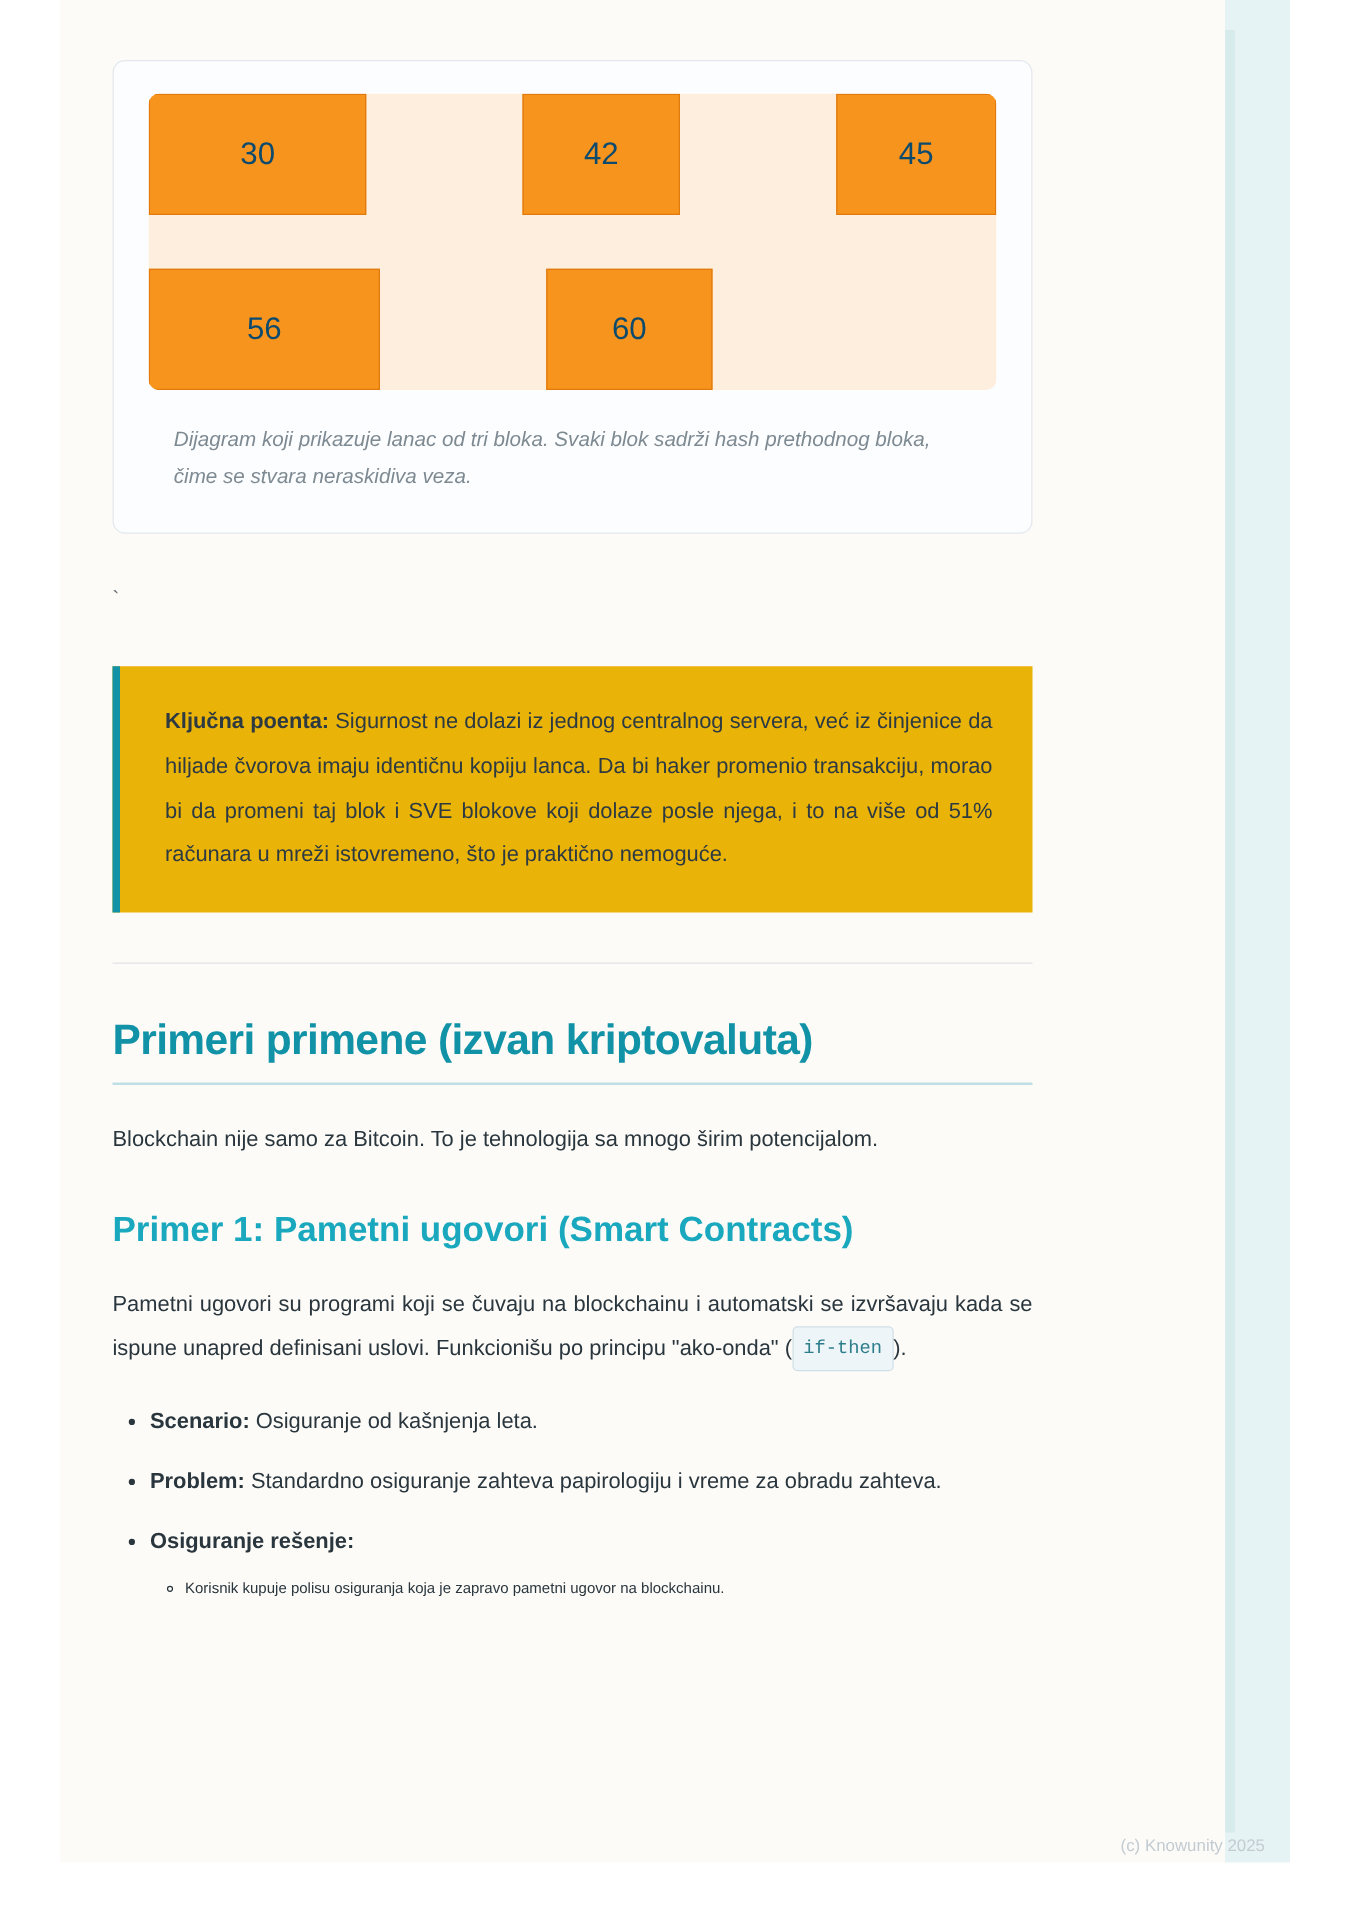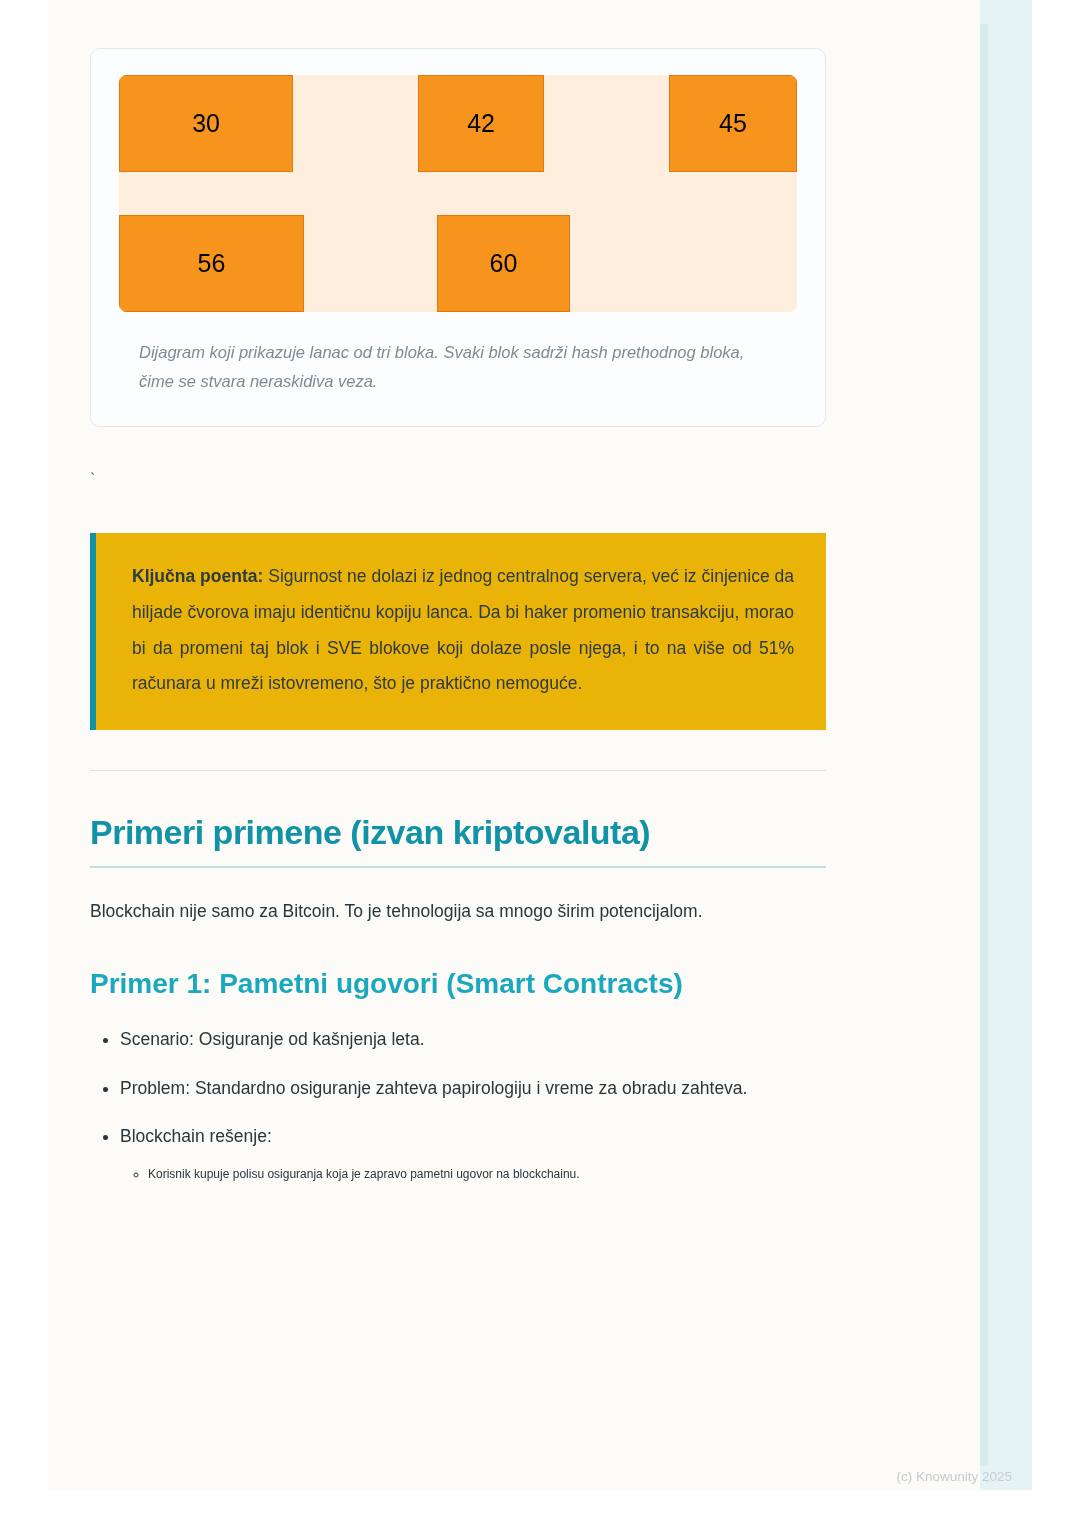--- a/index.html
+++ b/index.html
@@ -83,21 +83,21 @@
   .blocks-row.top { top: 0; }
   .blocks-row.bottom { bottom: 0; }
   .blk {
     background: #f7941d;
     border: 1px solid #e07a0c;
     box-sizing: border-box;
     display: flex;
     align-items: center;
     justify-content: center;
     font-size: 25px;
-    color: #000000;
+    color: #0c4a6e;
     font-family: "Liberation Sans", sans-serif;
   }
   .gap {
     background: transparent;
   }
   .fig-caption {
     margin-top: 26px;
     text-align: left;
     font-style: italic;
     color: #7e8a92;
@@ -187,21 +187,21 @@
   ul.bullets > li::marker { color: #2a363e; }
   ul.sub-bullets {
     margin: 10px 0 0 0;
     padding-left: 28px;
   }
   ul.sub-bullets > li {
     font-size: 12px;
     line-height: 1.9;
     color: #2a363e;
   }
-  .lbl { font-weight: normal; margin-top: 20px; }
+  .lbl { font-weight: bold; margin-top: 20px; }
 
   .footer-credit {
     position: absolute;
     right: 68px;
     bottom: 44px;
     font-size: 13.5px;
     color: #c3ccd2;
   }
 </style>
 </head>
@@ -241,30 +241,31 @@
 
   <div class="hr"></div>
 
   <h1 class="section">Primeri primene (izvan kriptovaluta)</h1>
   <div class="h1-rule"></div>
 
   <p class="body">Blockchain nije samo za Bitcoin. To je tehnologija sa mnogo širim potencijalom.</p>
 
   <h2 class="sub">Primer 1: Pametni ugovori (Smart Contracts)</h2>
 
+  <p class="body"><span>Pametni ugovori su programi koji se čuvaju na blockchainu i automatski se izvršavaju kada se ispune unapred definisani uslovi. Funkcionišu po principu "ako-onda" (</span><span class="code-inline">if-then</span><span>).</span></p>
 
   <ul class="bullets">
     <li>
       <span class="lbl">Scenario:</span><span> Osiguranje od kašnjenja leta.</span>
     </li>
     <li>
       <span class="lbl">Problem:</span><span> Standardno osiguranje zahteva papirologiju i vreme za obradu zahteva.</span>
     </li>
     <li>
-      <span class="lbl">Blockchain rešenje:</span><span></span>
+      <span class="lbl">Osiguranje rešenje:</span><span></span>
       <ul class="sub-bullets">
         <li>Korisnik kupuje polisu osiguranja koja je zapravo pametni ugovor na blockchainu.</li>
       </ul>
     </li>
   </ul>
 
 </div>
 
 <div class="footer-credit">(c) Knowunity 2025</div>
 

